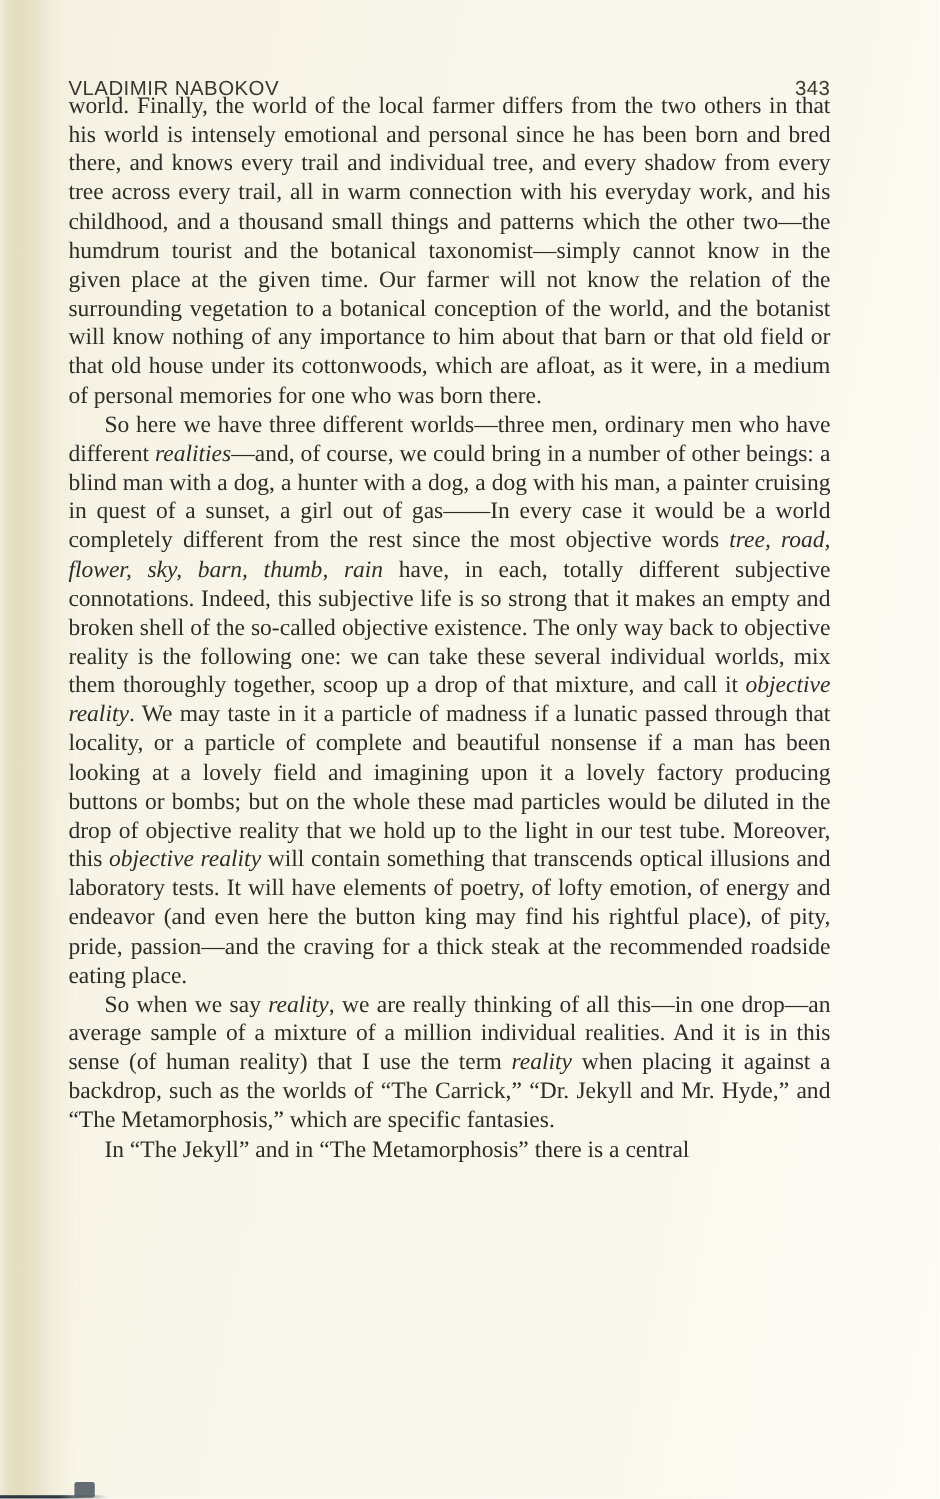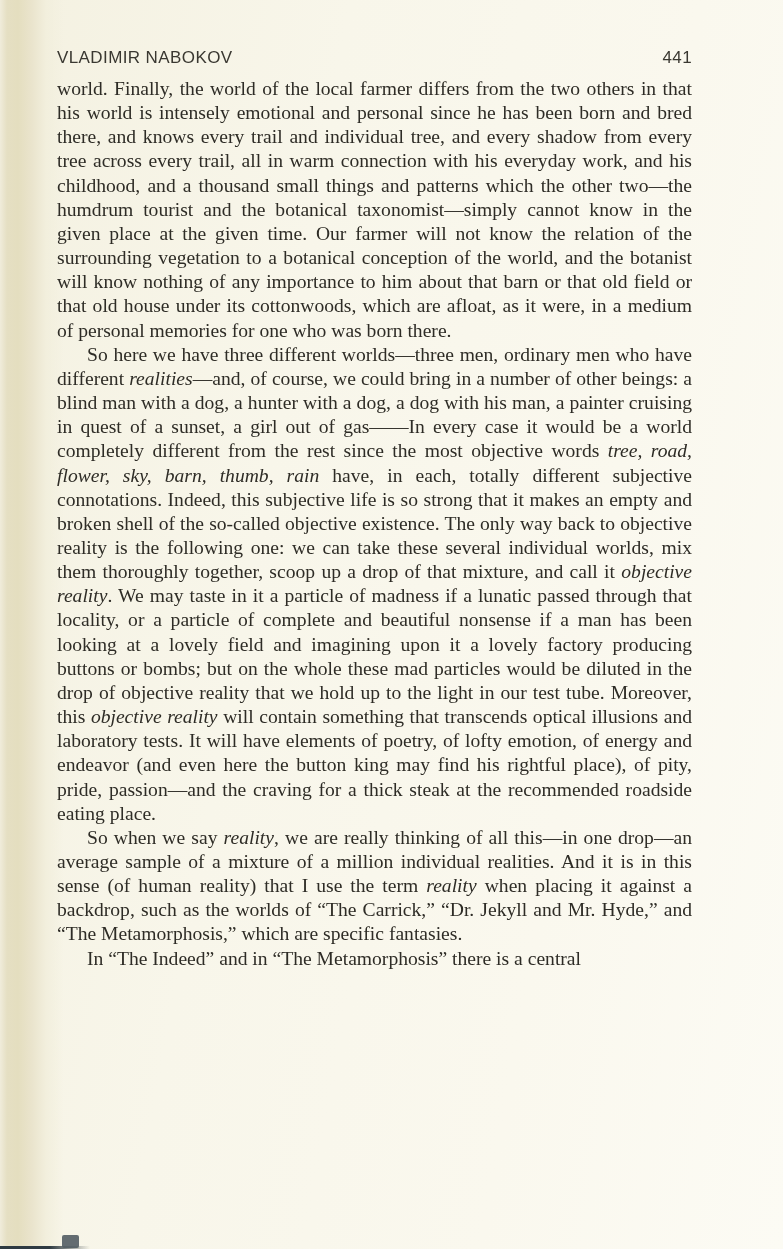--- a/index.html
+++ b/index.html
@@ -25,21 +25,21 @@
       #f0ecdb 0px,
       #e5dfc3 7px,
       #e4debf 18px,
       #eae4cd 32px,
       #f2efdd 46px,
       rgba(248,246,234,0) 64px);
   }
   .running-header {
     position: absolute;
     left: 57px;
-    top: 48px;
+    top: 64px;
     width: 635px;
     display: flex;
     justify-content: space-between;
     align-items: center;
     font-family: "Liberation Sans", sans-serif;
     font-size: 17px;
     letter-spacing: 0.4px;
     color: #3a3831;
   }
   .body-text {
@@ -80,25 +80,25 @@
   }
 </style>
 </head>
 <body>
 
 <div class="page">
   <div class="page-edge"></div>
 
   <header class="running-header">
     <span>VLADIMIR NABOKOV</span>
-    <span>441</span>
+    <span>343</span>
   </header>
 
   <main class="body-text" id="body-text">
       <p><span>world. Finally, the world of the local farmer differs from the two others in that his world is intensely emotional and personal since he has been born and bred there, and knows every trail and individual tree, and every shadow from every tree across every trail, all in warm connection with his everyday work, and his childhood, and a thousand small things and patterns which the other two—the humdrum tourist and the botanical taxonomist—simply cannot know in the given place at the given time. Our farmer will not know the relation of the surrounding vegetation to a botanical conception of the world, and the botanist will know nothing of any importance to him about that barn or that old field or that old house under its cottonwoods, which are afloat, as it were, in a medium of personal memories for one who was born there.</span></p>
       <p class="indent"><span>So here we have three different worlds—three men, ordinary men who have different </span><em>realities</em><span>—and, of course, we could bring in a number of other beings: a blind man with a dog, a hunter with a dog, a dog with his man, a painter cruising in quest of a sunset, a girl out of gas——In every case it would be a world completely different from the rest since the most objective words </span><em>tree, road, flower, sky, barn, thumb, rain</em><span> have, in each, totally different subjective connotations. Indeed, this subjective life is so strong that it makes an empty and broken shell of the so-called objective existence. The only way back to objective reality is the following one: we can take these several individual worlds, mix them thoroughly together, scoop up a drop of that mixture, and call it </span><em>objective reality</em><span>. We may taste in it a particle of madness if a lunatic passed through that locality, or a particle of complete and beautiful nonsense if a man has been looking at a lovely field and imagining upon it a lovely factory producing buttons or bombs; but on the whole these mad particles would be diluted in the drop of objective reality that we hold up to the light in our test tube. Moreover, this </span><em>objective reality</em><span> will contain something that transcends optical illusions and laboratory tests. It will have elements of poetry, of lofty emotion, of energy and endeavor (and even here the button king may find his rightful place), of pity, pride, passion—and the craving for a thick steak at the recommended roadside eating place.</span></p>
       <p class="indent"><span>So when we say </span><em>reality</em><span>, we are really thinking of all this—in one drop—an average sample of a mixture of a million individual realities. And it is in this sense (of human reality) that I use the term </span><em>reality</em><span> when placing it against a backdrop, such as the worlds of “The Carrick,” “Dr. Jekyll and Mr. Hyde,” and “The Metamorphosis,” which are specific fantasies.</span></p>
-      <p class="indent"><span>In “The Indeed” and in “The Metamorphosis” there is a central</span></p>
+      <p class="indent"><span>In “The Jekyll” and in “The Metamorphosis” there is a central</span></p>
     </main>
 
   <div class="scan-artifact-line"></div>
   <div class="scan-artifact-blob"></div>
 </div>
 
 </body></html>

